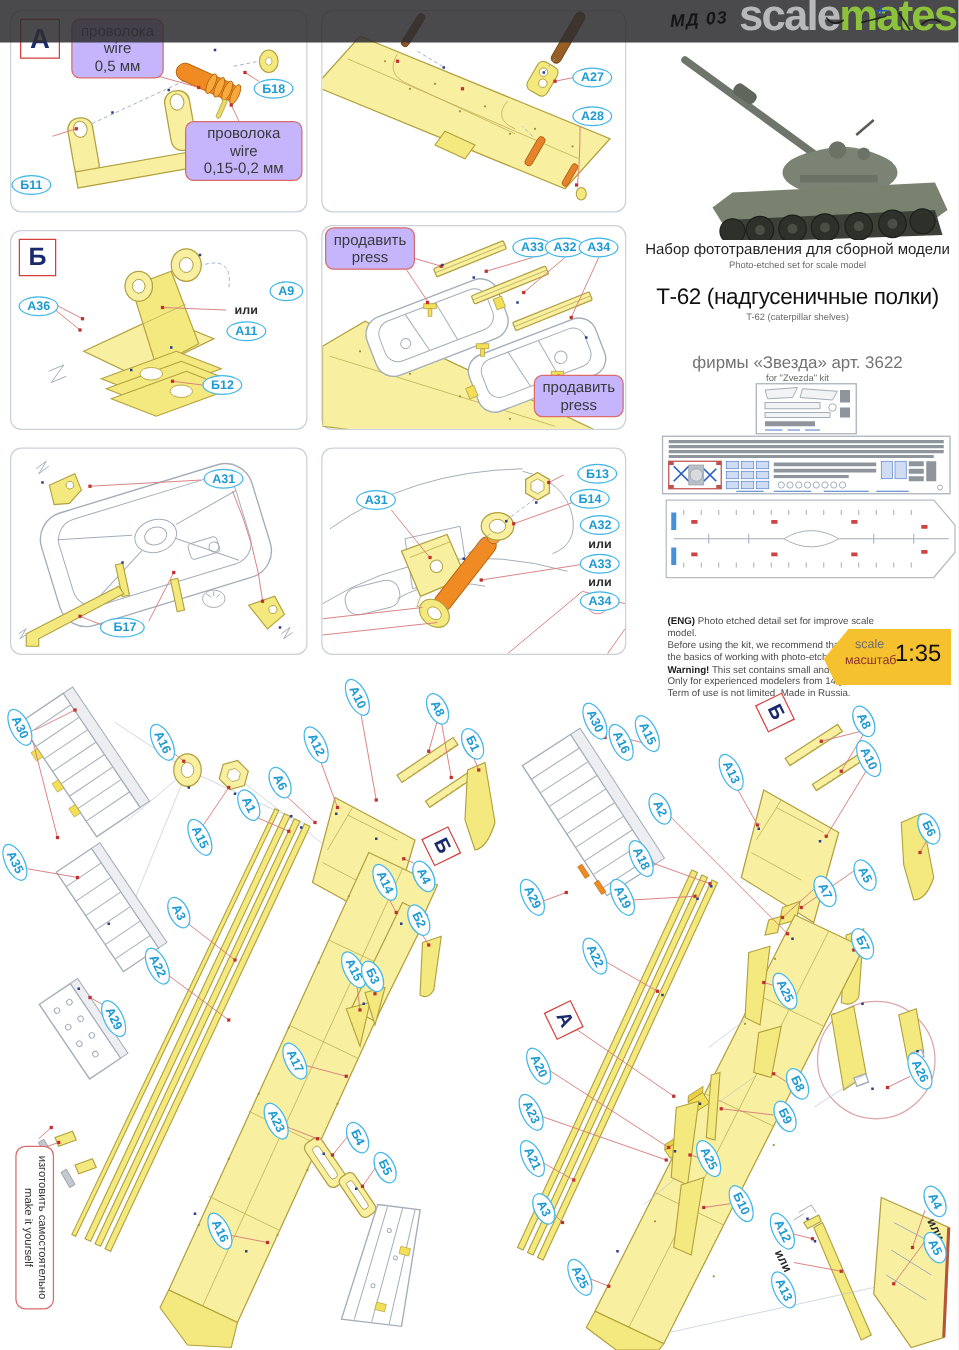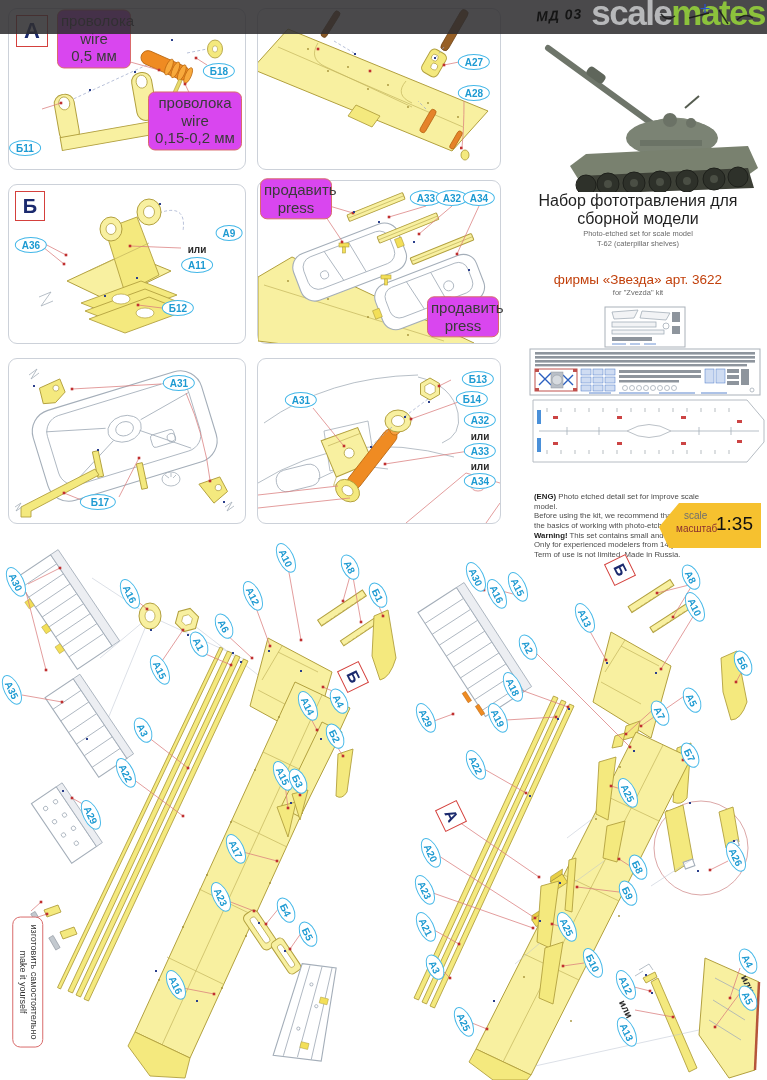--- a/index.html
+++ b/index.html
@@ -19,32 +19,32 @@
   .panel svg{position:absolute;left:0;top:0;}
   .labels{position:absolute;left:0;top:0;right:0;bottom:0;}
 
   
   .pl{position:absolute;transform:translate(-50%,-50%) rotate(var(--r,0deg));
       font-family:"Liberation Sans",sans-serif;z-index:10;}
   .pl-oval{border:1.4px solid #43b7e8;border-radius:50%;background:#fff;color:#1d9ad2;
            font-weight:bold;font-size:10px;padding:1.5px 6px;white-space:nowrap;}
   .pl-secbox{border:1.7px solid #d4403c;background:#fff;color:#1b2a6e;font-weight:bold;
              width:22px;height:22px;font-size:16px;display:flex;align-items:center;justify-content:center;}
-  .pl-note{border:1.3px solid #d96b6b;border-radius:7px;background:#d946ef;padding:2px 3px;
-           font-size:15px;line-height:1.18;color:#3a3a3a;text-align:center;}
+  .pl-note{border:1.3px solid #d96b6b;border-radius:7px;background:#c4b5fd;padding:2px 3px;
+           font-size:12px;line-height:1.18;color:#3a3a3a;text-align:center;}
   .pl-vnote{border:1.3px solid #d96b6b;border-radius:8px;background:#fff;padding:3px 7px;
             font-size:9px;line-height:1.25;color:#333;text-align:center;white-space:nowrap;}
   .pl-txt{font-weight:bold;font-size:10px;color:#2b2b2b;}
 
   
   .titles{position:absolute;left:512px;top:192px;width:252px;text-align:center;z-index:5;}
-  .t-ru{font-size:16px;color:#1f1f1f;}
+  .t-ru{font-size:12px;color:#1f1f1f;}
   .t-en{font-size:7.5px;color:#6a6a6a;margin-top:1px;}
   .t-big{font-size:18px;color:#101010;margin-top:11px;letter-spacing:-.3px;}
-  .t-brand{font-size:13.5px;color:#c2410c;margin-top:24px;}
+  .t-brand{font-size:13.5px;color:#737373;margin-top:24px;}
   .eng{position:absolute;left:534px;top:492px;width:190px;font-size:7.8px;line-height:1.24;color:#4c4c4c;z-index:5;}
   .eng b{color:#1c1c1c;}
   .badge{position:absolute;left:659px;top:503px;width:102px;height:45px;z-index:6;}
   .badge svg{position:absolute;left:0;top:0;}
   .sb-en{position:absolute;left:25px;top:7px;font-size:10px;color:#6f6f6f;}
   .sb-ru{position:absolute;left:17px;top:20px;font-size:10px;color:#8a3030;}
   .sb-v{position:absolute;right:8px;top:10px;font-size:19px;font-weight:normal;color:#111;}
 
   .float-svg{position:absolute;z-index:4;}
   .diag{position:absolute;}
@@ -437,20 +437,21 @@
         <circle cx="114" cy="147" r="4"></circle>
         <circle cx="140" cy="146" r="4"></circle>
       <circle cx="167" cy="145" r="4"></circle>
         <circle cx="194" cy="143" r="4"></circle>
     </g>
   </svg>
 
   <div class="titles">
     <div class="t-ru">Набор фототравления для сборной модели</div>
     <div class="t-en">Photo-etched set for scale model</div>
+    <div class="t-big">Т-62 (надгусеничные полки)</div>
     <div class="t-en">T-62 (caterpillar shelves)</div>
     <div class="t-brand">фирмы «Звезда» арт. 3622</div>
     <div class="t-en">for "Zvezda" kit</div>
   </div>
 
   <svg class="float-svg" style="left:604px;top:306px" width="82" height="42" viewBox="0 0 82 42">
     <rect x="1" y="1" width="80" height="40" fill="#fff" stroke="#aab1b9"></rect>
     <g class="ln" stroke-width=".7">
       <polygon points="8,6 34,4 30,12 10,13" fill="#f2f3f5"></polygon>
       <polygon points="38,5 66,7 62,14 36,12" fill="#f2f3f5"></polygon>

